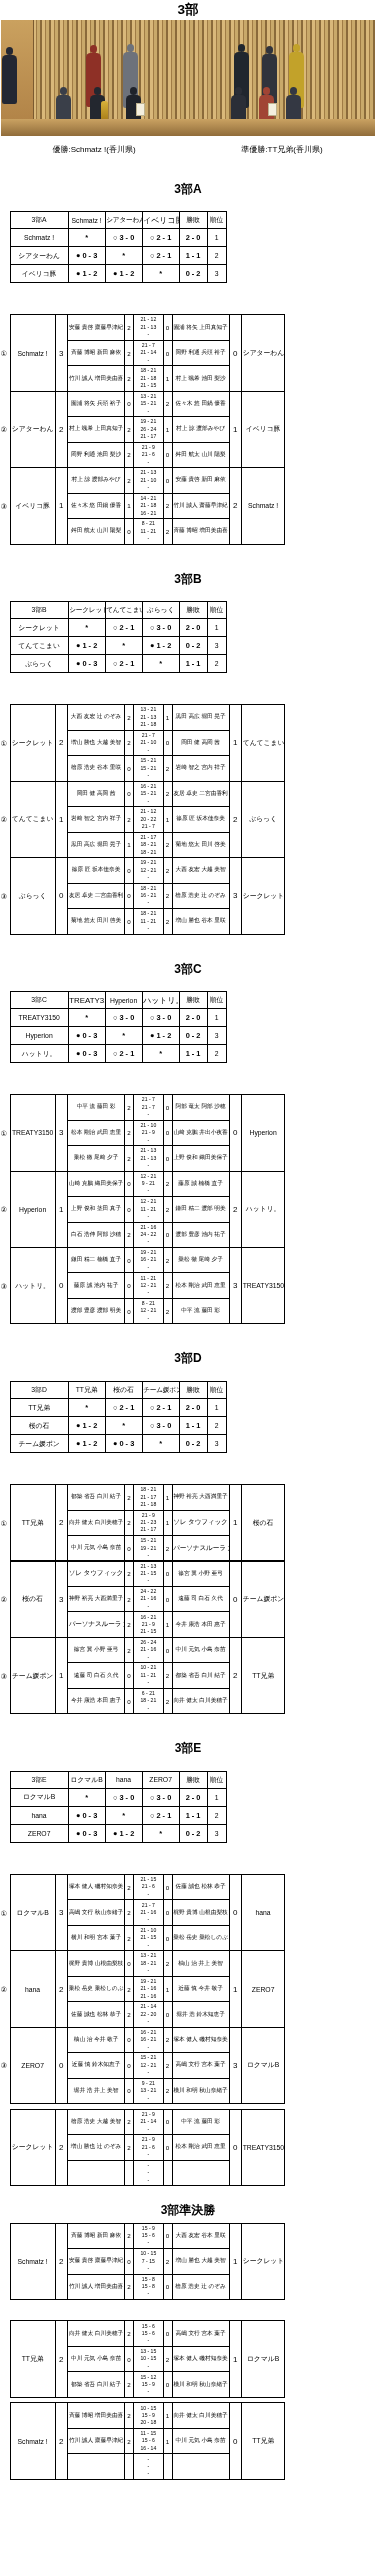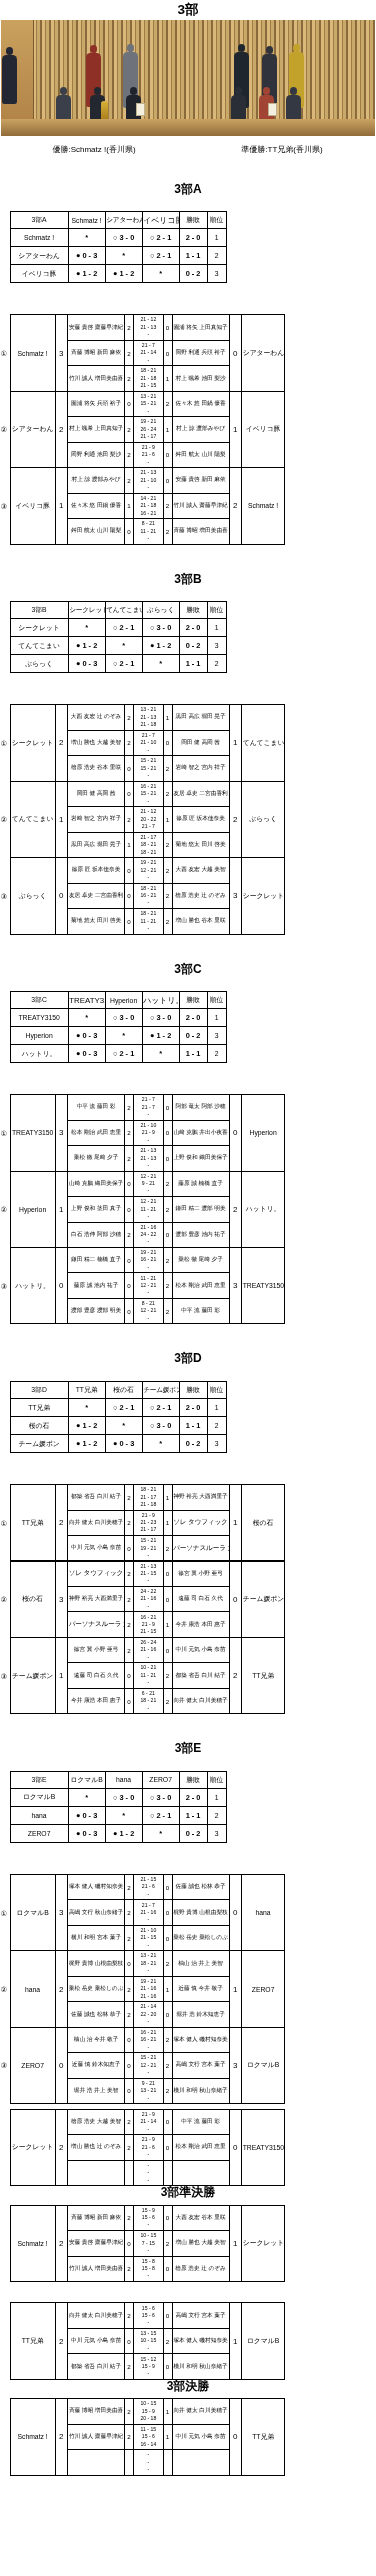--- a/index.html
+++ b/index.html
@@ -38,21 +38,21 @@
   .photo .cert-a, .photo .cert-b { position:absolute; width:9px; height:12.5px; background:#f4efdf; border:0.6px solid #bdb28f; }
   .photo .cert-a { left:135px; top:83px; }
   .photo .cert-b { left:267px; top:83px; }
 
   .captions { display:flex; margin-top:7.4px; }
   .caption { width:50%; text-align:center; font-size:8px; }
 
   
   .section-title { margin:0; text-align:center; font-size:12px; font-weight:bold; line-height:1.15; }
   .group .section-title { margin-top:28px; }
-  #knockouts .knockout .section-title { }
+  #knockouts .knockout .section-title { margin-top:18px; }
   #knockouts .knockout:first-child .section-title { margin-top:28px; }
 
   
   table { border-collapse:collapse; }
   .standings { margin:14.8px 0 0 9.6px; border:1.1px solid #000; table-layout:fixed; width:217px; }
   .standings th, .standings td { border:0.6px solid #000; text-align:center; padding:0 0.6px; overflow:hidden; white-space:nowrap; }
   .standings thead tr { height:17px; }
   .standings tbody tr { height:18px; }
   .standings thead tr { border-bottom:1.1px solid #000; }
   .standings th:first-child, .standings td:first-child { border-right:1.1px solid #000; }
@@ -1415,21 +1415,20 @@
     <td class="g">0</td>
     <td class="pair">横川 和明 秋山奈緒子</td>
   </tr>
             </tbody>
     </table>
   </div>
 </div>
   </section>
 
   <section class="knockout">
-    <h2 class="section-title">3部決勝</h2>
     <div class="matches">
   <div class="match">
 
     <table class="match-table">
       <colgroup>
         <col style="width:45px">
               <col style="width:12.5px">
               <col style="width:57px">
               <col style="width:9px">
               <col style="width:29.5px">

